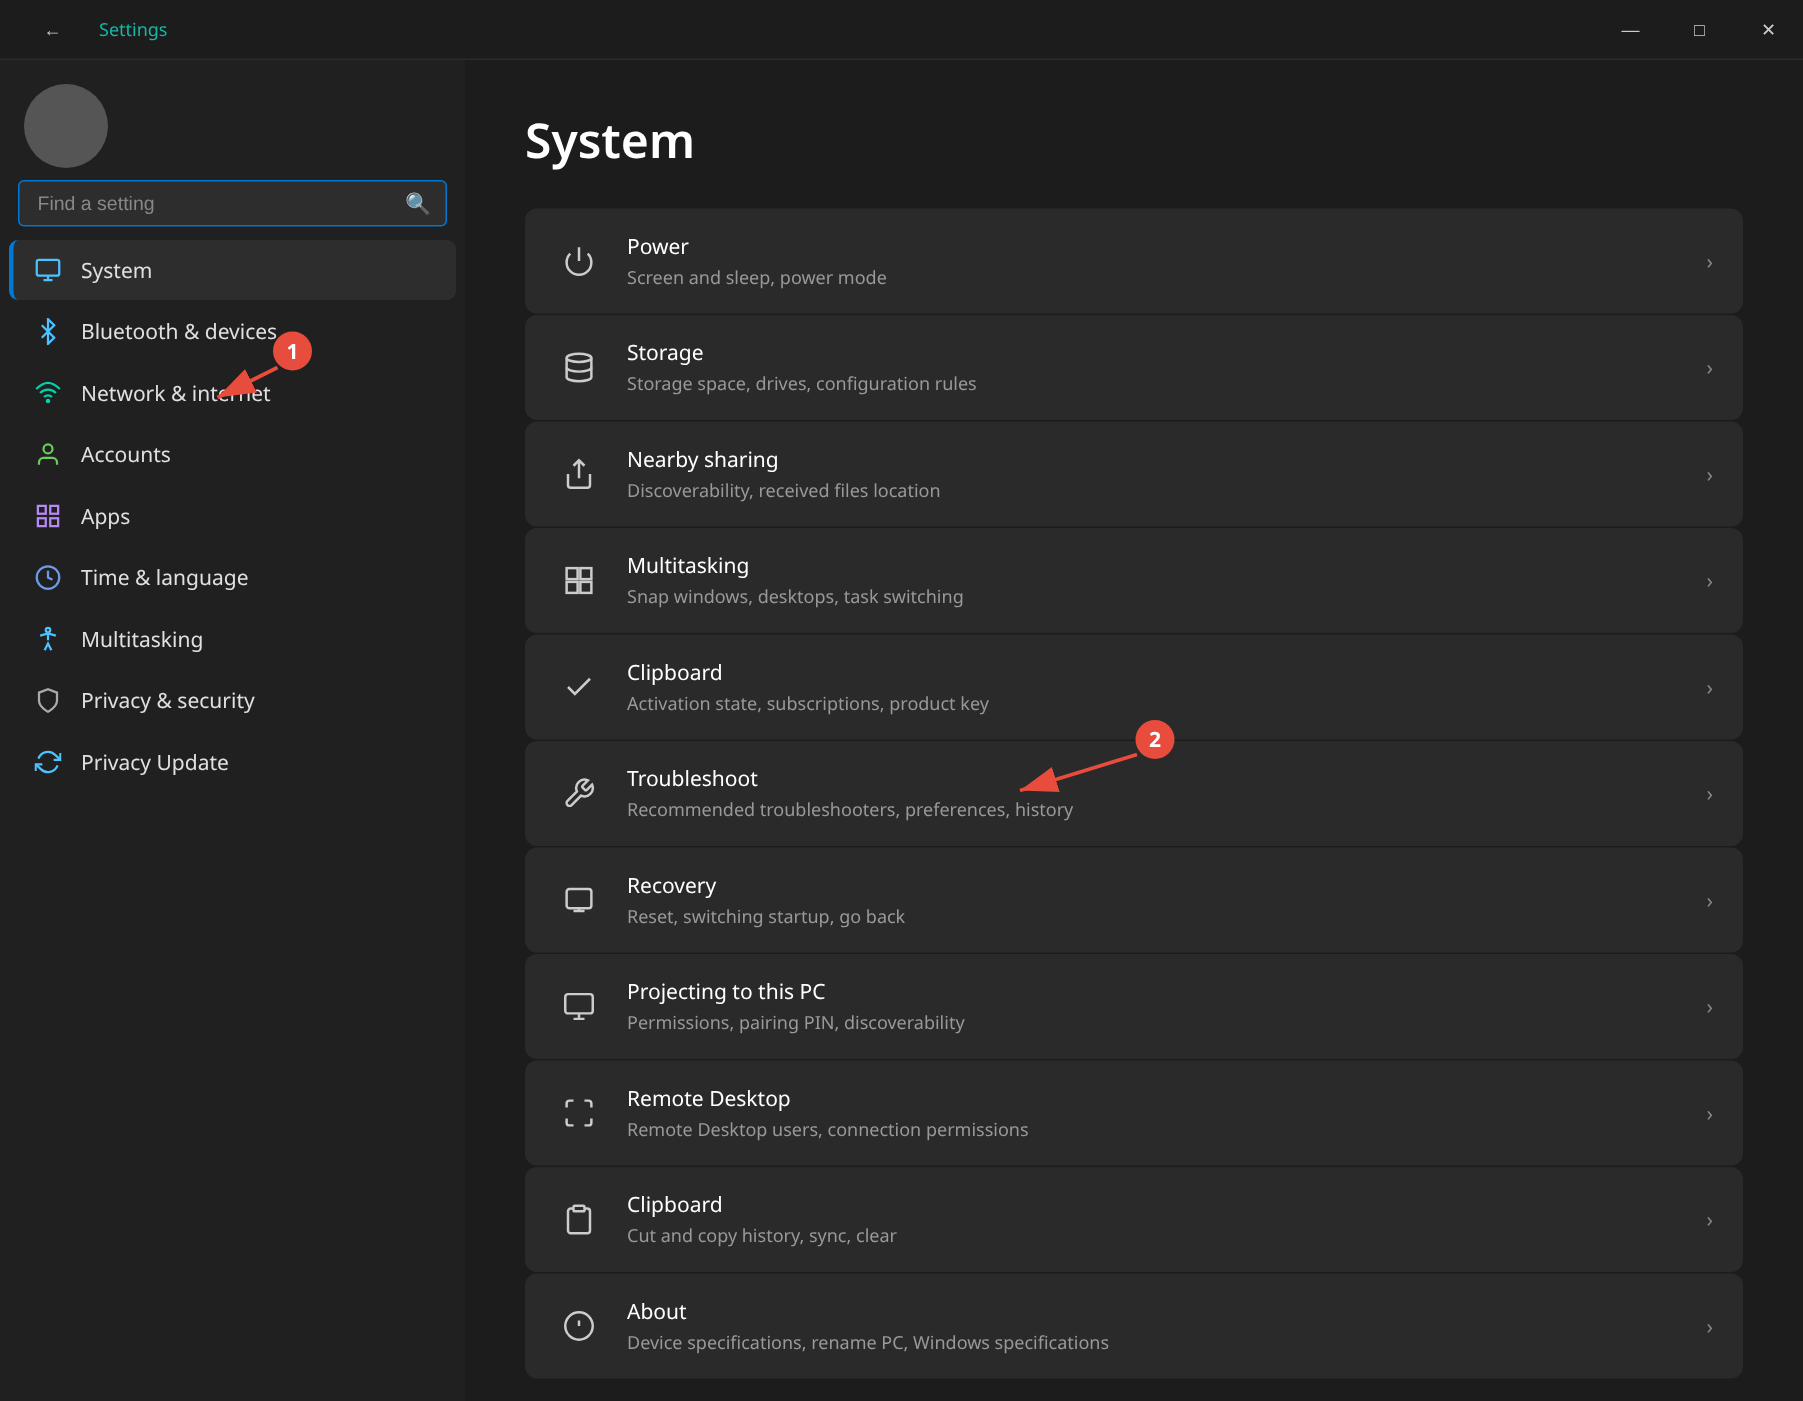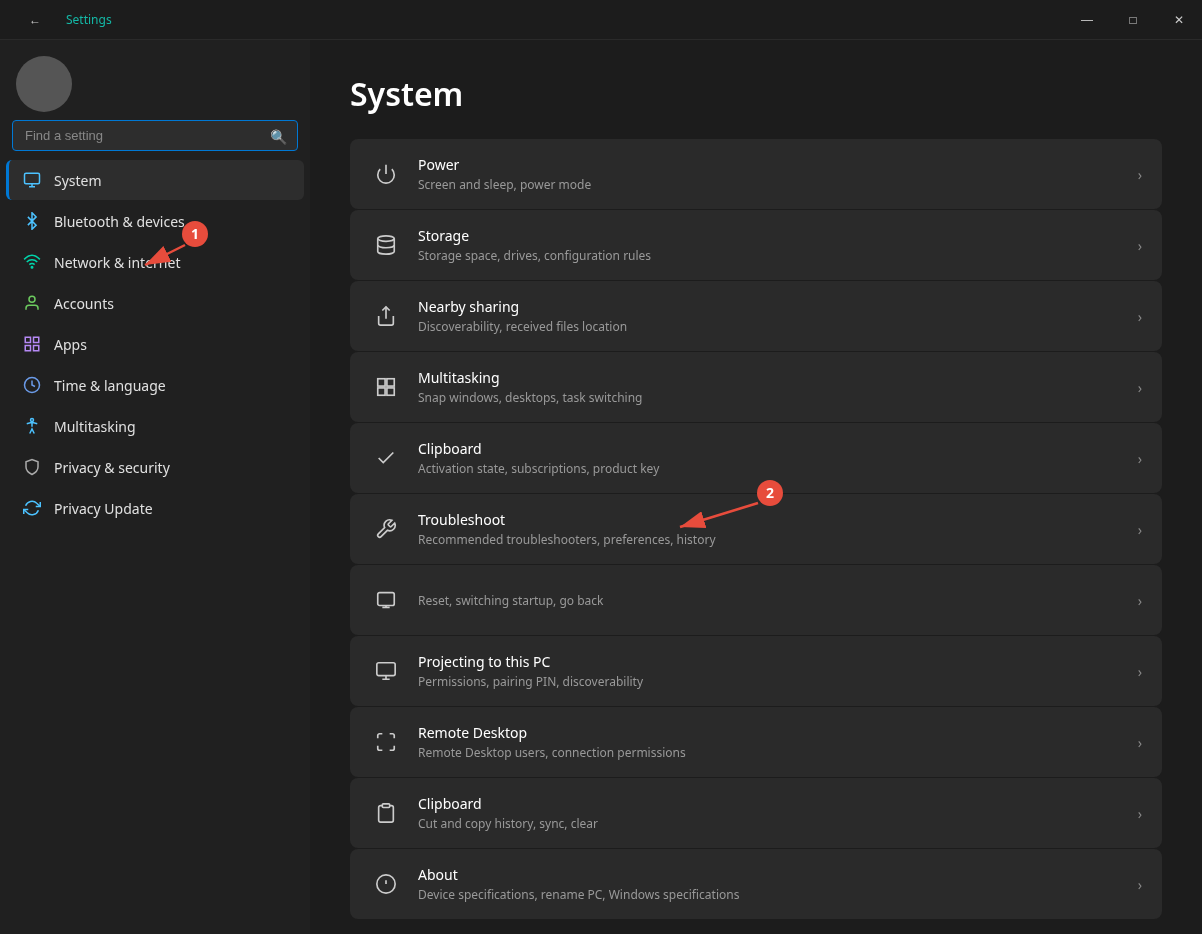--- a/index.html
+++ b/index.html
@@ -397,20 +397,21 @@
     <span class="settings-item-chevron">›</span>
   </div>
         <div class="settings-item">
     <div class="settings-item-icon">
             <svg width="22" height="22" viewBox="0 0 24 24" fill="none" stroke="#ccc" stroke-width="1.8">
               <rect x="3" y="4" width="18" height="14" rx="2"></rect>
               <path d="M8 20h8M12 18v2"></path>
             </svg>
           </div>
     <div class="settings-item-text">
+      <div class="settings-item-title">Recovery</div>
       <div class="settings-item-subtitle">Reset, switching startup, go back</div>
     </div>
     <span class="settings-item-chevron">›</span>
   </div>
         <div class="settings-item">
     <div class="settings-item-icon">
             <svg width="22" height="22" viewBox="0 0 24 24" fill="none" stroke="#ccc" stroke-width="1.8">
               <rect x="2" y="3" width="20" height="14" rx="2"></rect>
               <path d="M8 21h8M12 17v4"></path>
             </svg>

